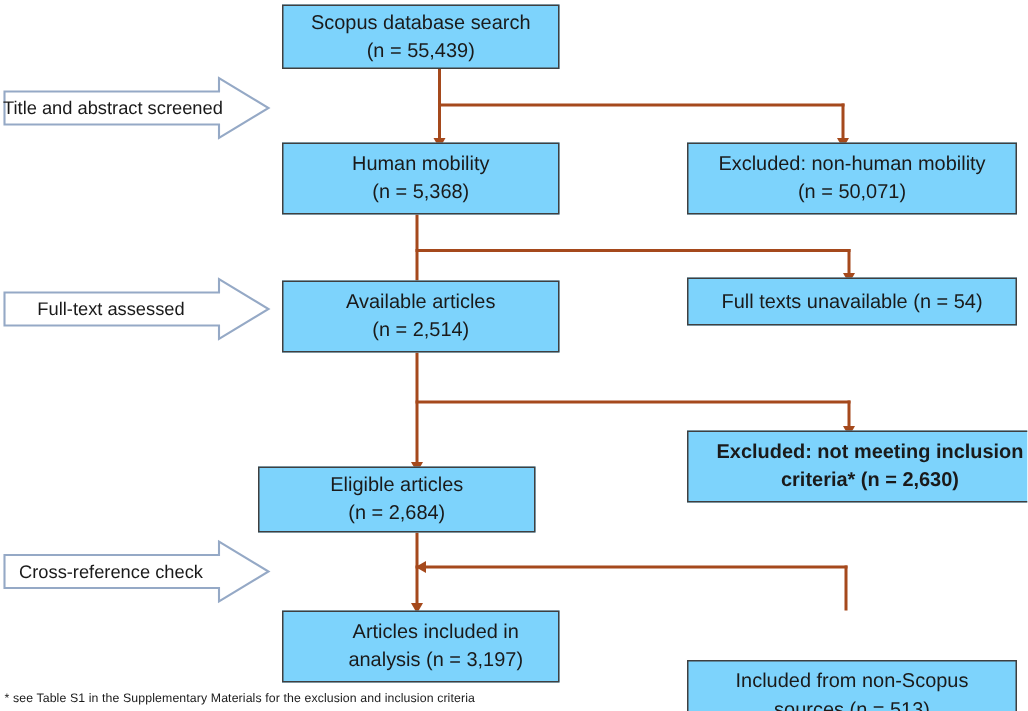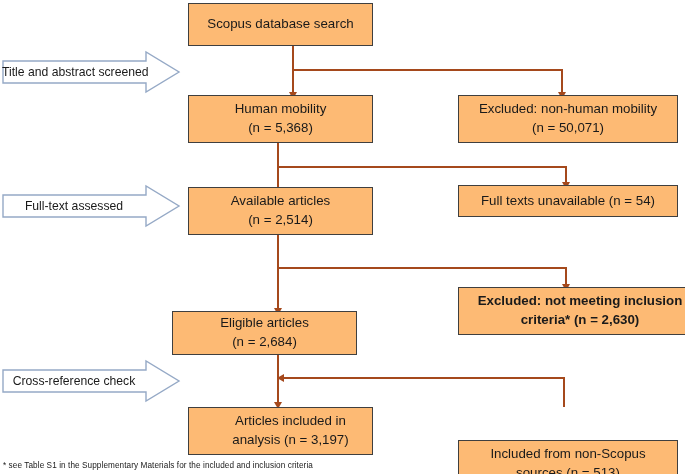--- a/index.html
+++ b/index.html
@@ -14,21 +14,21 @@
     position: relative;
     width: 685px;
     height: 474px;
     background: #ffffff;
     overflow: hidden;
   }
   .box {
     position: absolute;
     box-sizing: border-box;
     border: 1.6px solid #3f3f3f;
-    background: #fdba74;
+    background: #7dd3fc;
     display: flex;
     flex-direction: column;
     align-items: center;
     justify-content: center;
     text-align: center;
     color: #1a1a1a;
     font-size: 13.3px;
     line-height: 1.42;
     z-index: 5;
   }
@@ -115,20 +115,21 @@
   <div class="ahead down" style="left:273.6px; top:308px;"></div>
 
   <div class="conn v" style="left:277px; top:355px; height:52px;"></div>
   <div class="ahead down" style="left:273.6px; top:402px;"></div>
   <div class="conn h" style="left:277px; top:377px; width:288px;"></div>
   <div class="conn v" style="left:563px; top:377px; height:30px;"></div>
   <div class="ahead left" style="left:277px; top:374px;"></div>
 
   <div class="box" style="left:188px; top:3px; width:185px; height:43px;">
     <span class="ln">Scopus database search</span>
+    <span class="ln">(n = 55,439)</span>
   </div>
 
   <div class="box" style="left:188px; top:95px; width:185px; height:48px;">
     <span class="ln">Human mobility</span>
     <span class="ln">(n = 5,368)</span>
   </div>
 
   <div class="box" style="left:458px; top:95px; width:220px; height:48px;">
     <span class="ln">Excluded: non-human mobility</span>
     <span class="ln">(n = 50,071)</span>
@@ -177,15 +178,15 @@
     <div class="ctext">Cross-reference  check</div>
   </div>
 
   <div class="callout" style="left:2px; top:185px; width:178px; height:42px;">
     <svg width="178" height="42" viewBox="0 0 178 42">
       <polygon points="1,10 144,10 144,1 177,21 144,41 144,32 1,32" fill="#ffffff" stroke="#95a9c6" stroke-width="1.4"></polygon>
     </svg>
     <div class="ctext">Full-text assessed</div>
   </div>
 
-  <div class="footnote" style="left:3px; top:461px;">* see Table S1 in the  Supplementary Materials for the included and inclusion criteria</div>
+  <div class="footnote" style="left:3px; top:461px;">* see Table S1 in the  Supplementary Materials for the exclusion and inclusion criteria</div>
 
 </div>
 
 </body></html>

